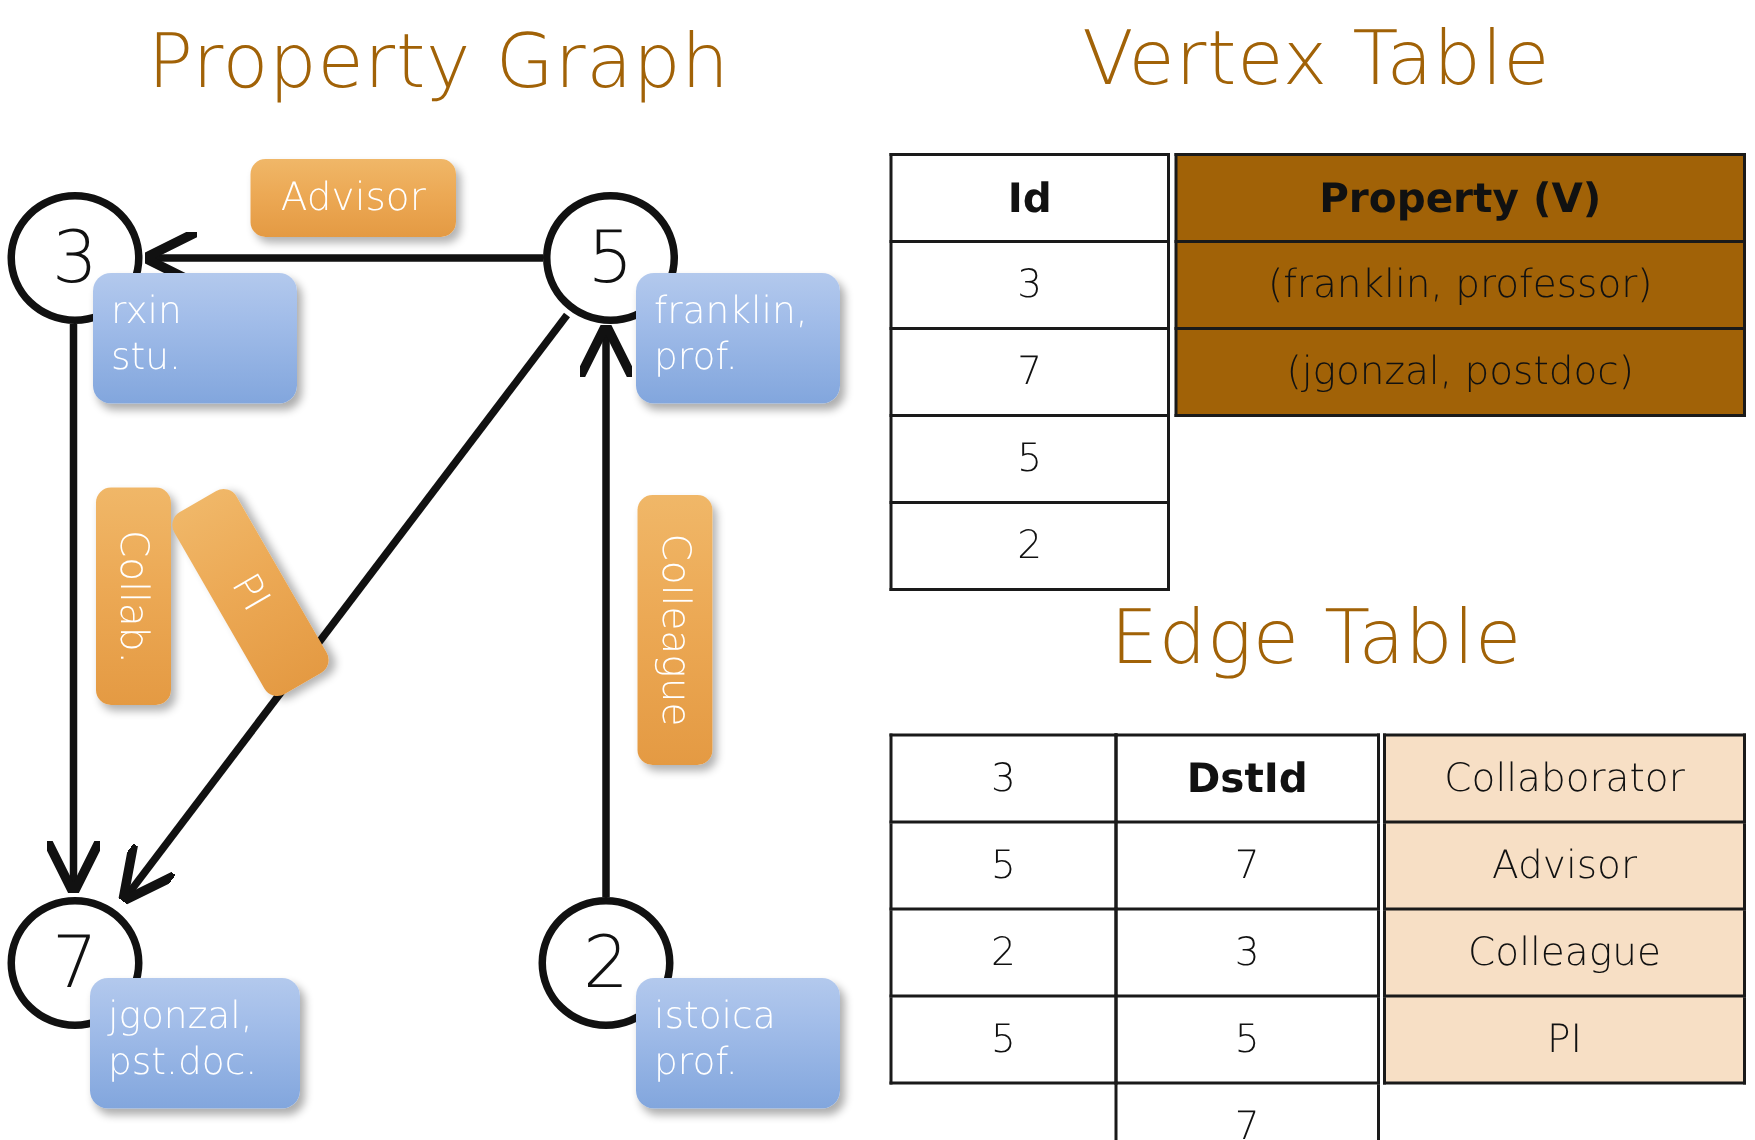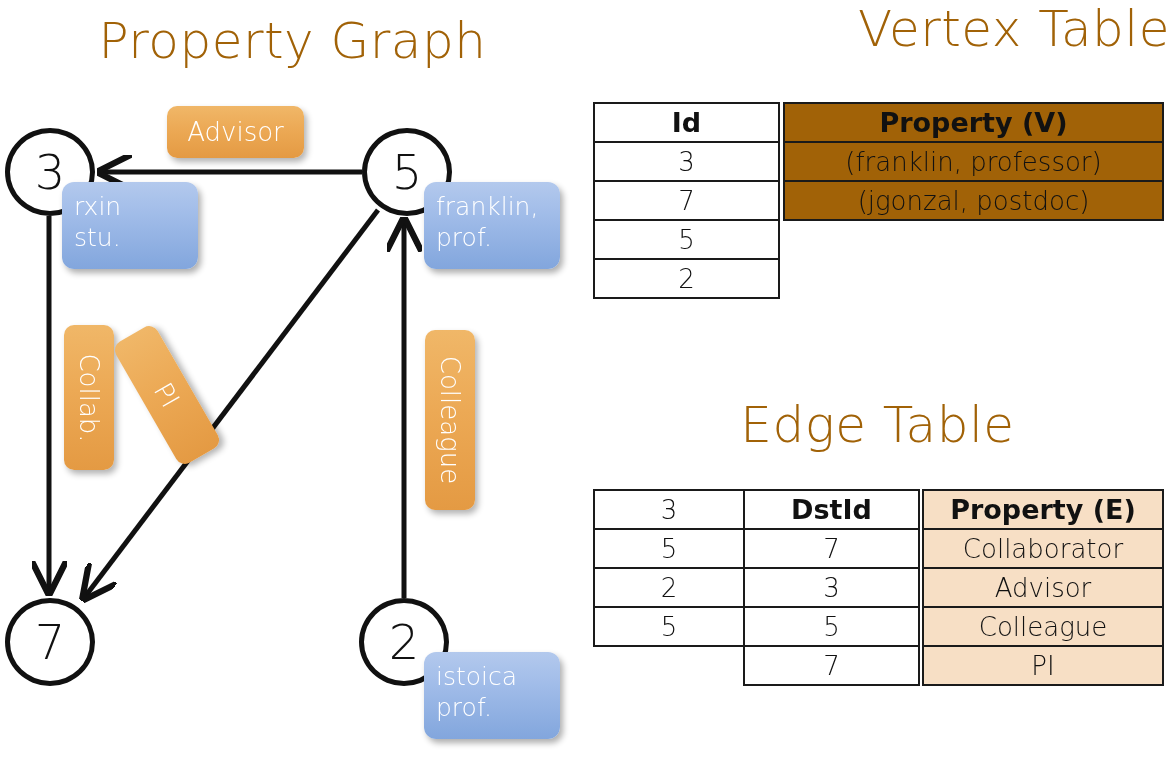--- a/index.html
+++ b/index.html
@@ -22,21 +22,21 @@
     font-family: "DejaVu Sans", sans-serif;
     font-weight: 300;
     font-size: 50px;
     line-height: 1;
     letter-spacing: 0.5px;
     color: #a16207;
     white-space: nowrap;
     text-align: center;
   }
   #title-property-graph { left: 0px;   top: 16px;  width: 585px; }
-  #title-vertex-table   { left: 585px; top: 4px;  width: 585px; text-align: right; }
+  #title-vertex-table   { left: 585px; top: 14px;  width: 585px; }
   #title-edge-table     { left: 585px; top: 400px; width: 585px; }
 
   
   #graph-panel {
     position: absolute;
     left: 0; top: 90px;
     width: 585px; height: 670px;
   }
   #graph-svg { position: absolute; left: 0; top: 0; }
 
@@ -116,21 +116,21 @@
     border-collapse: collapse;
     font-family: "DejaVu Sans", sans-serif;
     font-weight: 300;
     font-size: 26px;
     color: #111;
   }
   .tbl td, .tbl th {
     border: 2px solid #1a1a1a;
     text-align: center;
     padding: 0;
-    height: 39px;
+    height: 58px;
     box-sizing: border-box;
     font-weight: 300;
     margin-top: 10px;
   }
   .tbl th { font-weight: 700; font-size: 27px; }
 
   
   #vt-id      { left: 593px; top: 102px; }
   #vt-id td, #vt-id th { width: 185px; }
   #vt-prop    { left: 783px; top: 102px; }
@@ -175,20 +175,22 @@
 
   <div class="node" id="node-3">3</div>
   <div class="node" id="node-5">5</div>
   <div class="node" id="node-7">7</div>
   <div class="node" id="node-2">2</div>
 
   <div class="vbox" id="vbox-3">rxin
 stu.</div>
   <div class="vbox" id="vbox-5">franklin,
 prof.</div>
+  <div class="vbox" id="vbox-7">jgonzal,
+pst.doc.</div>
   <div class="vbox" id="vbox-2">istoica
 prof.</div>
 
   <div class="ebox" id="ebox-advisor">Advisor</div>
 
   <div class="ebox" id="ebox-collab">
     <span class="rot90">Collab.</span>
   </div>
 
   <div class="ebox" id="ebox-pi">
@@ -266,23 +268,20 @@
     <td>5</td>
   </tr>
   <tr>
     <td>7</td>
   </tr>
 </tbody>
   </table>
 
 <table class="tbl" id="et-prop">
   <tbody>
-      <tr>
-    <th class="peach-cell">Property (E)</th>
-  </tr>
   <tr>
     <td class="peach-cell">Collaborator</td>
   </tr>
   <tr>
     <td class="peach-cell">Advisor</td>
   </tr>
   <tr>
     <td class="peach-cell">Colleague</td>
   </tr>
   <tr>

